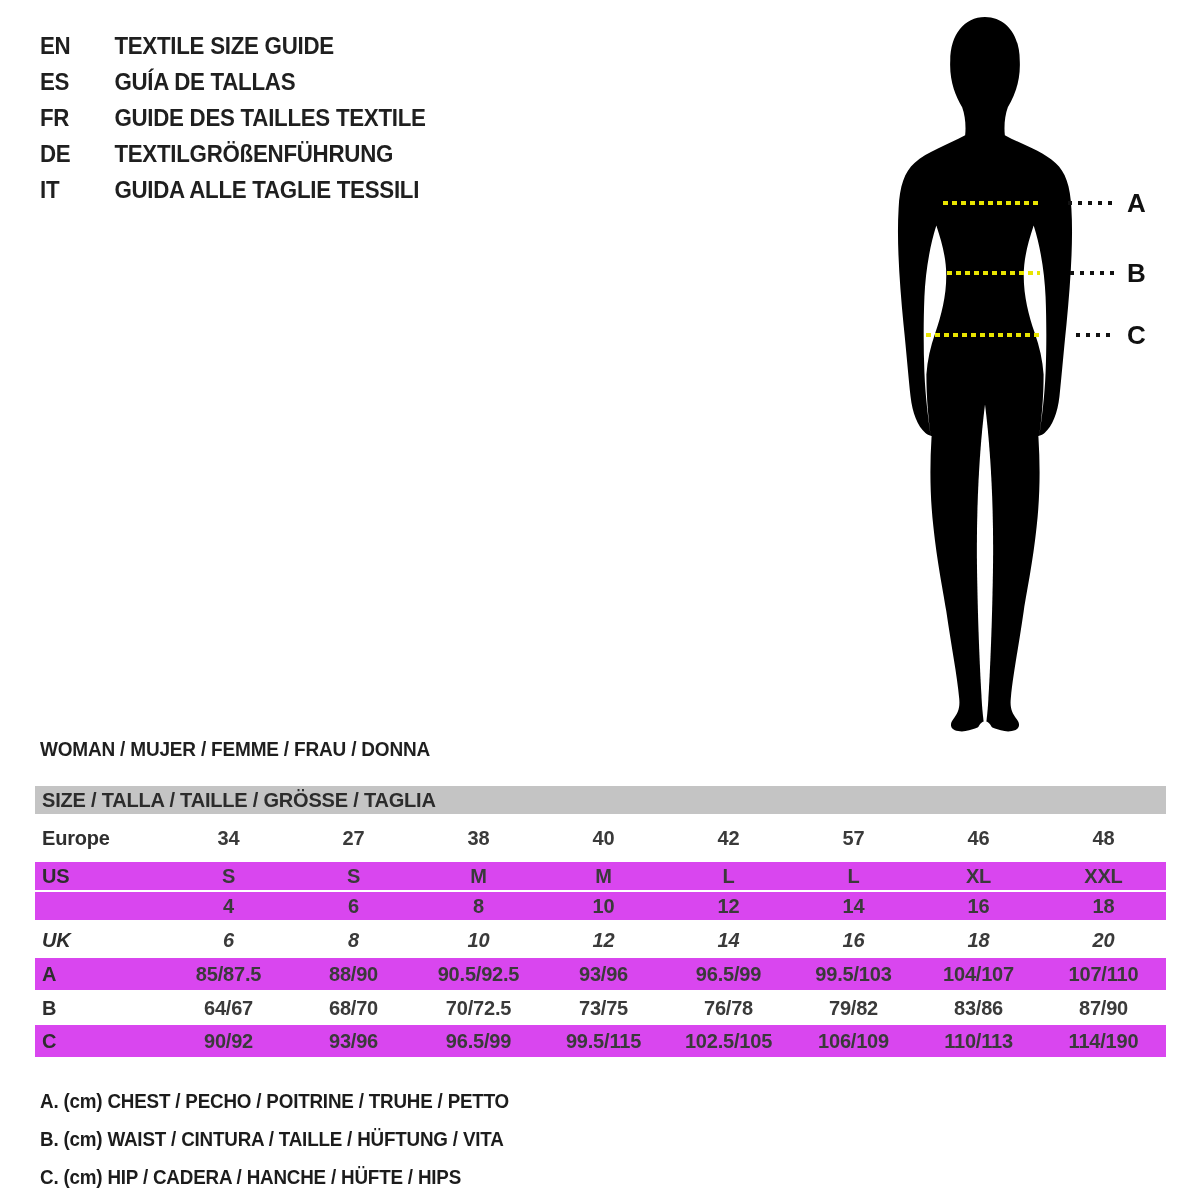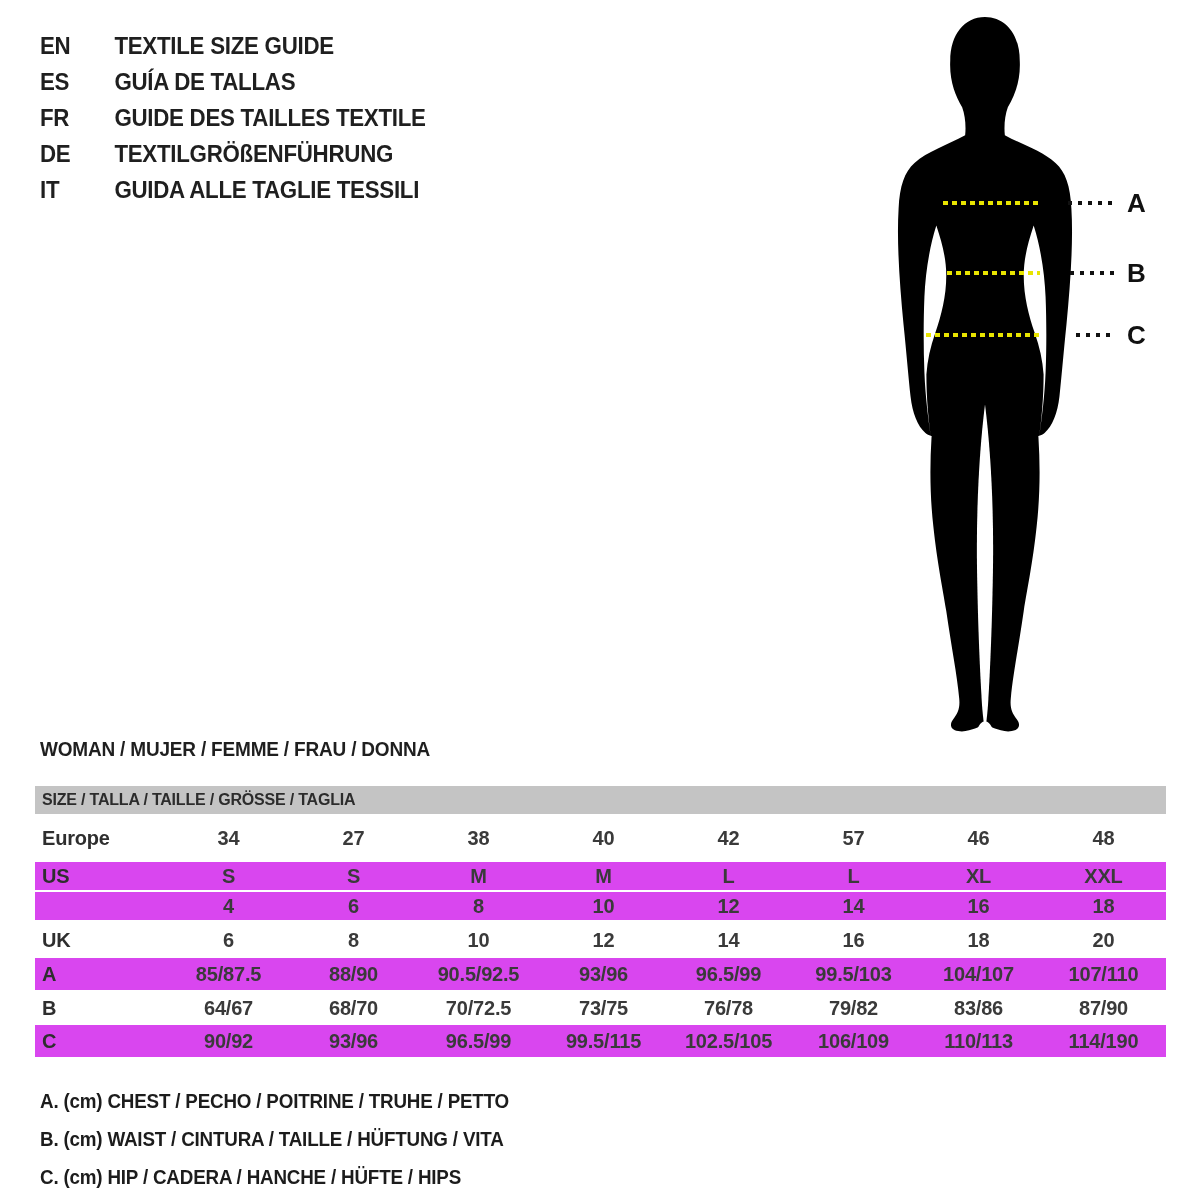--- a/index.html
+++ b/index.html
@@ -19,30 +19,30 @@
   .dash-yellow{position:absolute;height:4px;background:repeating-linear-gradient(90deg,var(--yellow,#e8e400) 0 5px,transparent 5px 9px);}
   .dash-black{position:absolute;height:4px;background:repeating-linear-gradient(90deg,#111 0 4px,transparent 4px 10px);}
   .marker-label{position:absolute;font-size:26px;font-weight:700;color:#111;}
   
   .section-title{position:absolute;left:40px;top:738px;font-size:20px;font-weight:700;letter-spacing:-.2px;transform:scaleX(.95);transform-origin:left top;}
   
   .size-table-wrap{position:absolute;left:35px;top:786px;width:1131px;}
   table{border-collapse:separate;border-spacing:0;width:100%;table-layout:fixed;}
   col.label-col{width:131px;}
   .tbl-header th{
-    background:#c4c4c4;color:#2c2c2c;font-size:16px;font-weight:700;
+    background:#c4c4c4;color:#2c2c2c;font-size:20px;font-weight:700;
     text-align:left;padding:0 0 0 7px;height:28px;letter-spacing:-.2px;
   }
   td,th.rowlabel{
     font-size:20px;font-weight:700;color:#3a3a3a;letter-spacing:-.2px;
     text-align:center;vertical-align:middle;padding:0;
   }
   th.rowlabel{text-align:left;padding-left:7px;font-weight:700;color:#2e2e2e;}
   tr.shaded td,tr.shaded th.rowlabel{background:#d946ef;border-bottom:2px solid #fff;}
-  tr.r0{height:48px;} tr.r1{height:30px;} tr.r2{height:30px;} tr.r3{height:36px;}
+  tr.r0{height:48px;} tr.r1{height:30px;} tr.r2{height:30px;} tr.r3{height:36px;font-style:italic;}
   tr.r4{height:34px;} tr.r5{height:33px;} tr.r6{height:34px;}
   
   .legend{position:absolute;left:40px;top:1082px;transform:scaleX(.94);transform-origin:left top;}
   .legend-line{font-size:20px;font-weight:700;letter-spacing:-.2px;height:38px;display:flex;align-items:center;white-space:nowrap;color:#1c1c1c;}
 </style>
 </head>
 <body>
 
 <div class="lang-list">
 

